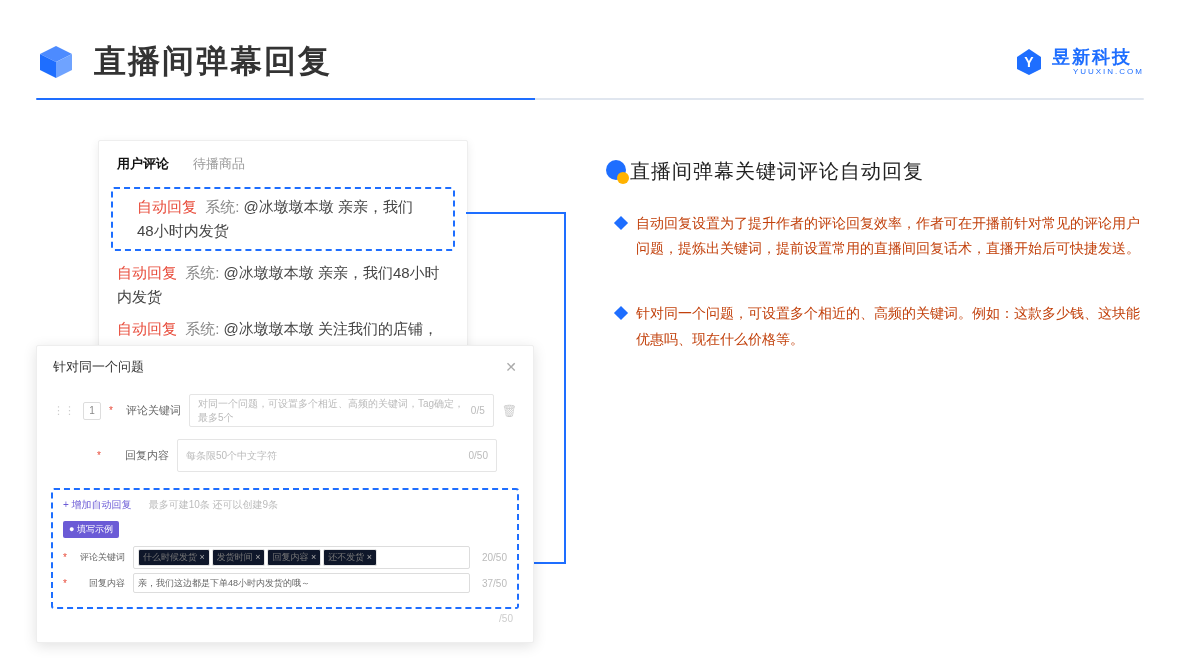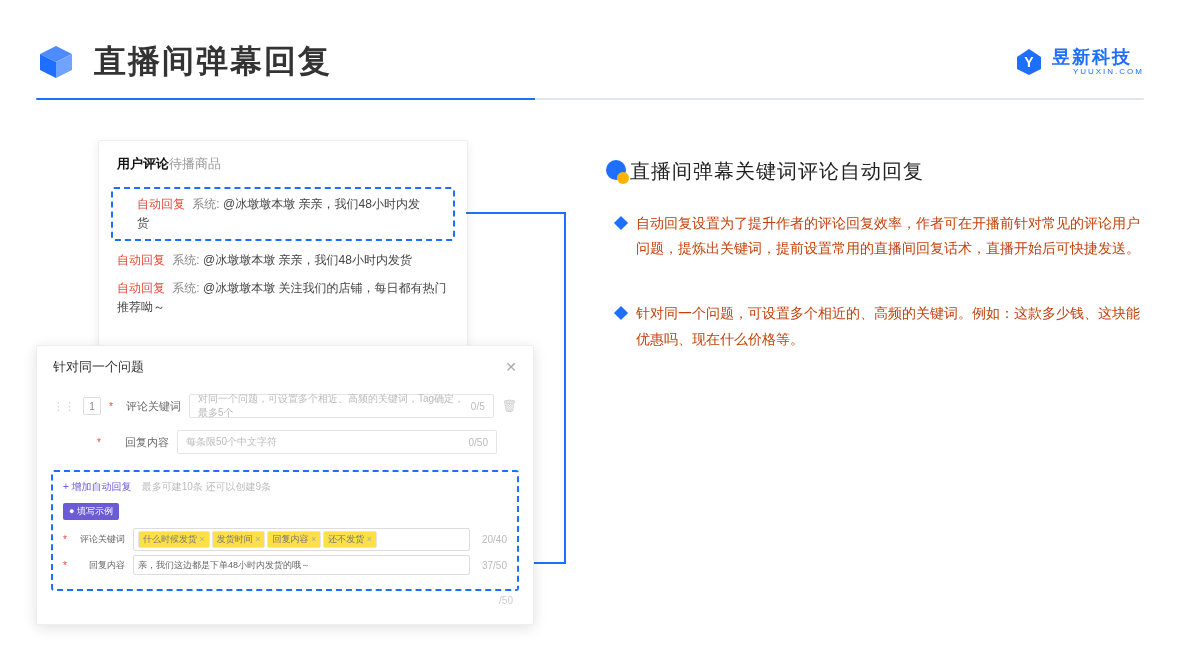--- a/index.html
+++ b/index.html
@@ -15,46 +15,46 @@
 .brand-name { color: #1e6eff; font-size: 18px; font-weight: 700; letter-spacing: 2px; }
 .brand-sub { color: #1e6eff; font-size: 8px; letter-spacing: 2px; margin-left: 21px; }
 
 .hr-line { margin: 14px 36px 0 36px; height: 2px; background: linear-gradient(to right, #1e6eff 0%, #1e6eff 45%, #e0e6ef 45%, #e0e6ef 100%); border-radius: 1px; }
 
 .content { display: flex; padding: 40px 36px 0 36px; gap: 40px; }
 
 
 .left { flex: 0 0 528px; position: relative; }
 .comments-card { position: absolute; left: 62px; top: 0; width: 370px; height: 230px; background: #fff; border: 1px solid #eee; box-shadow: 0 3px 10px rgba(0,0,0,.08); border-radius: 2px; }
-.tabs { display: flex; padding: 14px 18px 10px; font-size: 13px; color: #999; }
+.tabs { display: flex; gap: 24px; padding: 14px 18px 10px; font-size: 13px; color: #999; }
 .tabs .active { color: #111; font-weight: 600; }
-.comment-row { font-size: 12px; color: #444; line-height: 1.6; padding: 0 18px; }
+.comment-row { font-size: 15px; color: #444; line-height: 1.6; padding: 0 18px; }
 .auto-tag { color: #e84b3a; margin-right: 4px; }
 .sys { color: #888; }
 .highlight-box { margin: 4px 12px 10px; padding: 6px; border: 2px dashed #1e6eff; border-radius: 3px; }
 .connector1 { position: absolute; left: 430px; top: 72px; width: 100px; border-top: 2px solid #1e6eff; }
 .connector1v { position: absolute; left: 528px; top: 72px; height: 352px; border-left: 2px solid #1e6eff; }
 
 .settings-card { position: absolute; left: 0; top: 205px; width: 498px; background: #fff; border: 1px solid #eee; box-shadow: 0 3px 14px rgba(0,0,0,.12); border-radius: 2px; padding-bottom: 18px; }
 .settings-head { display: flex; justify-content: space-between; align-items: center; padding: 12px 16px; font-size: 13px; color: #333; }
 .close-x { color: #aaa; font-size: 14px; cursor: pointer; }
 .form-row { display: flex; align-items: center; gap: 8px; padding: 6px 16px; font-size: 11px; color: #555; }
 .num-badge { width: 18px; height: 18px; border: 1px solid #ddd; border-radius: 2px; display: flex; align-items: center; justify-content: center; font-size: 10px; color: #888; }
 .req-dot { color: #e84b3a; font-size: 10px; }
 .field-label { width: 60px; text-align: right; color: #666; }
-.field-input { flex: 1; border: 1px solid #e5e5e5; border-radius: 2px; padding: 5px 8px; font-size: 10px; color: #bbb; display: flex; justify-content: space-between; height: 24px; align-items: center; }
+.field-input { flex: 1; border: 1px solid #e5e5e5; border-radius: 2px; padding: 5px 8px; font-size: 10px; color: #bbb; display: flex; justify-content: space-between; height: 33px; align-items: center; }
 .field-count { color: #bbb; font-size: 10px; }
 .trash { color: #ccc; font-size: 12px; }
 
 .example-box { margin: 10px 14px 0; padding: 8px 10px 12px; border: 2px dashed #1e6eff; border-radius: 3px; position: relative; }
-.add-line { font-size: 10px; color: #6b5bd6; margin-bottom: 6px; display: flex; gap: 10px; align-items: center; }
+.add-line { font-size: 10px; color: #6b5bd6; margin-bottom: 6px; display: flex; gap: 17px; align-items: center; }
 .add-line .hint { color: #bbb; }
 .example-tag { display: inline-block; background: #6b5bd6; color: #fff; font-size: 9px; padding: 2px 6px; border-radius: 2px; margin-bottom: 6px; }
 .tag-input { border: 1px solid #ddd; border-radius: 2px; padding: 2px 4px; display: flex; flex-wrap: wrap; gap: 2px; align-items: center; min-height: 20px; flex: 1; font-size: 9px; color: #999; }
-.tag-pill { background: #fde047; border: 1px solid #e5e5e5; border-radius: 2px; padding: 1px 4px; font-size: 9px; color: #777; }
+.tag-pill { background: #0f172a; border: 1px solid #e5e5e5; border-radius: 2px; padding: 1px 4px; font-size: 9px; color: #777; }
 .tag-pill::after { content: " ×"; color: #aaa; }
 
 .connector2 { position: absolute; left: 498px; top: 422px; width: 30px; border-top: 2px solid #1e6eff; }
 
 
 .right { flex: 1; padding-top: 18px; }
 .section-head { display: flex; align-items: center; margin-bottom: 26px; }
 .sec-title { font-size: 20px; color: #222; font-weight: 500; letter-spacing: 1px; }
 .bullets { padding-left: 12px; }
 .bullet { display: flex; gap: 10px; margin-bottom: 40px; font-size: 14px; color: #c2410c; line-height: 1.8; }
@@ -153,21 +153,21 @@
         <div class="example-tag">● 填写示例</div>
         <div class="form-row" style="padding:2px 0;">
           <span class="req-dot">*</span>
           <span class="field-label" style="font-size:9px;width:50px">评论关键词</span>
           <div class="tag-input" id="ex-tags-container">
           <span class="tag-pill">什么时候发货</span>
               <span class="tag-pill">发货时间</span>
               <span class="tag-pill">回复内容</span>
               <span class="tag-pill">还不发货</span>
             </div>
-          <span class="field-count" style="margin-left:4px">20/40</span>
+          <span class="field-count" style="margin-left:4px">20/50</span>
         </div>
         <div class="form-row" style="padding:2px 0;">
           <span class="req-dot">*</span>
           <span class="field-label" style="font-size:9px;width:50px">回复内容</span>
           <div class="tag-input" style="justify-content:space-between">
             <span style="color:#666">亲，我们这边都是下单48小时内发货的哦～</span>
           </div>
           <span class="field-count" style="margin-left:4px">37/50</span>
         </div>
       </div>

